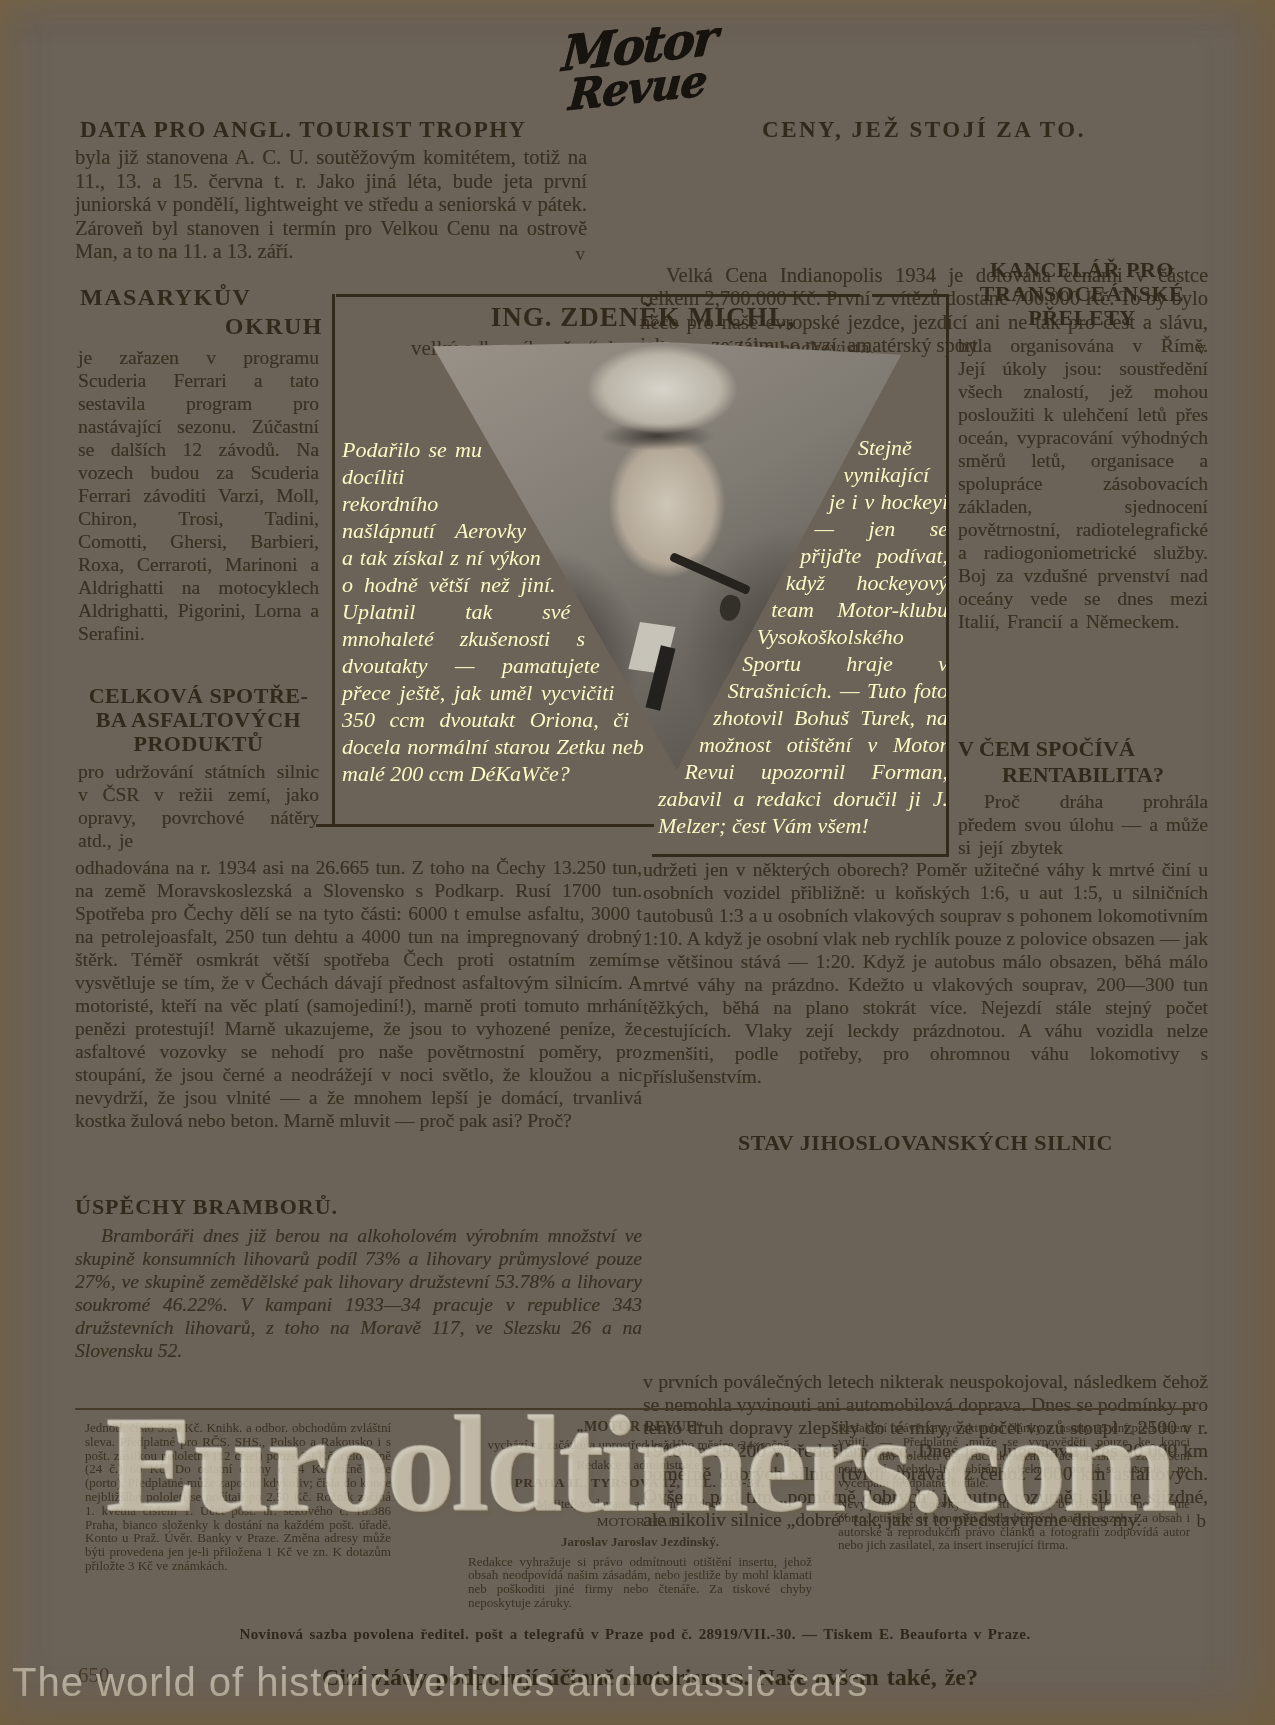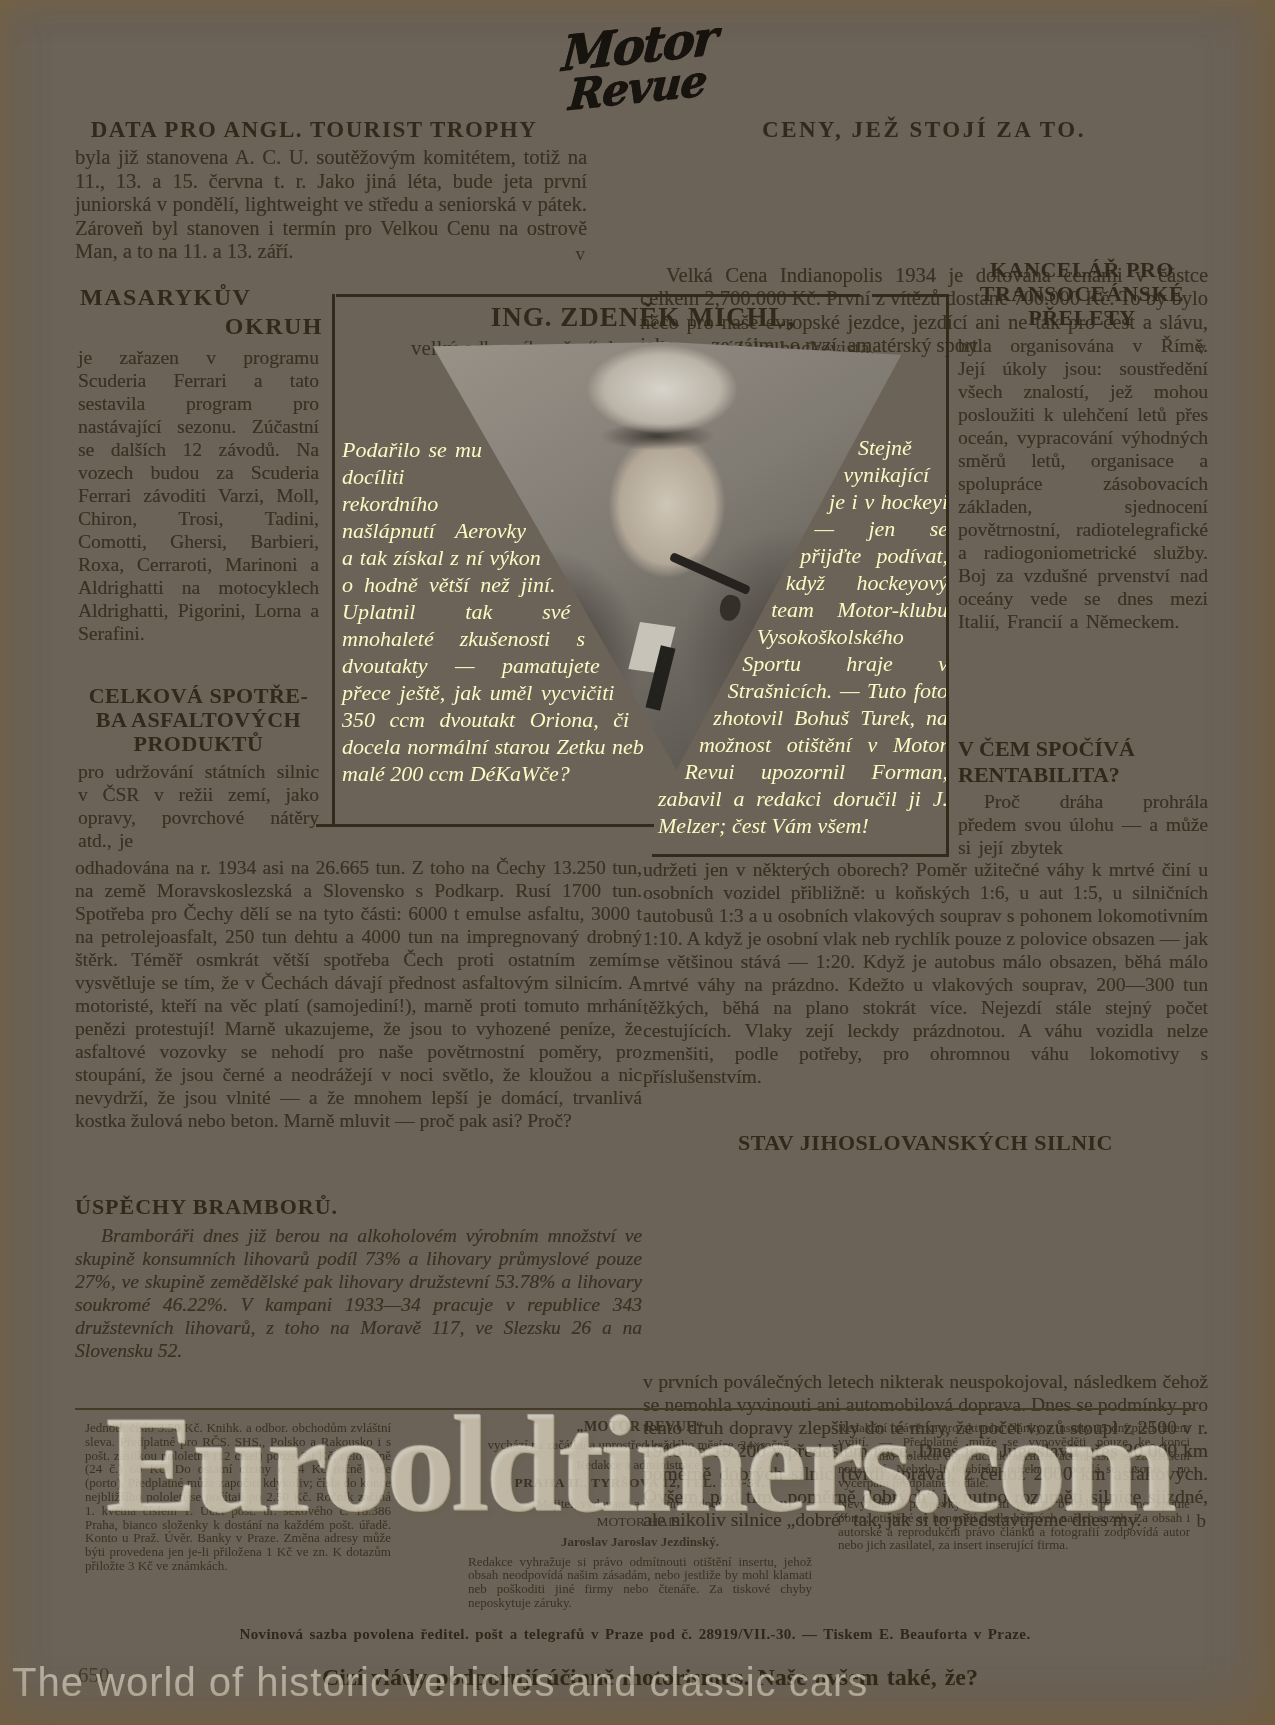--- a/index.html
+++ b/index.html
@@ -35,21 +35,21 @@
   .marker{position:absolute;right:2px;bottom:-1px;font-size:19px;font-style:normal;}
   .rel{position:relative;}
 
   
   .logo{left:534px;top:24px;width:210px;color:#17130e;z-index:2;}
   .logo-l1{font-family:"DejaVu Serif",serif;font-style:italic;font-weight:bold;font-size:48px;line-height:42px;
     letter-spacing:-2px;transform:rotate(-6deg) skewX(-10deg);text-shadow:1px 0 0 #17130e, 0 1px 0 #17130e;text-align:center;}
   .logo-l2{font-family:"DejaVu Serif",serif;font-style:italic;font-weight:bold;font-size:42px;line-height:36px;
     letter-spacing:-1px;margin:2px 0 0 34px;transform:rotate(-6deg) skewX(-10deg);text-shadow:1px 0 0 #17130e, 0 1px 0 #17130e;}
 
-  .h-tourist{left:58px;top:117px;width:512px;text-align:center;font-size:23px;letter-spacing:1.5px;}
+  .h-tourist{left:80px;top:117px;width:512px;font-size:23px;letter-spacing:1.5px;}
   .p-tourist{left:75px;top:146px;width:512px;}
   .h-ceny{left:640px;top:117px;width:568px;text-align:center;font-size:23px;letter-spacing:2.5px;}
   .p-ceny{left:640px;top:146px;width:568px;}
 
   .h-masaryk1{left:80px;top:284px;width:243px;font-size:24px;letter-spacing:1.5px;}
   .h-masaryk2{left:80px;top:313px;width:243px;text-align:right;font-size:24px;letter-spacing:1.5px;}
   .p-masaryk{left:78px;top:346px;width:241px;}
 
   .h-celkova{left:78px;top:684px;width:241px;font-size:22px;text-align:center;letter-spacing:.5px;line-height:24px;}
   .p-celkova{left:78px;top:760px;width:241px;}
@@ -89,21 +89,21 @@
 
   .cap-left{left:342px;top:436px;width:310px;height:350px;z-index:2;}
   .cap-left .spacer{float:right;width:310px;height:350px;shape-outside:polygon(140px 0px, 310px 0px, 310px 312px);}
   .cap-right{left:658px;top:434px;width:290px;height:432px;z-index:2;}
   .cap-right .spacer{float:left;width:200px;height:432px;shape-outside:polygon(0 0, 200px 0, 20px 336px, 0 336px);}
   .italic-cap{font-style:italic;font-size:22px;line-height:27px;text-align:justify;color:#fef9c3;}
 
   .kancelar-title{left:956px;top:258px;width:252px;text-align:center;font-size:22px;letter-spacing:.5px;line-height:24px;}
   .p-kancelar{left:958px;top:334px;width:250px;}
   .h-renta1{left:958px;top:736px;width:250px;font-size:22px;}
-  .h-renta2{left:958px;top:762px;width:250px;text-align:left;font-size:22px;}
+  .h-renta2{left:958px;top:762px;width:250px;text-align:center;font-size:22px;}
   .p-renta-intro{left:958px;top:790px;width:250px;}
   .p-renta-cont{left:643px;top:858px;width:565px;}
   .h-stav{left:643px;top:1130px;width:565px;text-align:center;font-size:22px;letter-spacing:.5px;}
   .p-stav{left:643px;top:1158px;width:565px;}
 
   .rule{left:75px;top:1408px;width:1120px;height:2px;background:#453a28;}
   .small{font-size:13px;line-height:13.8px;text-align:justify;color:#3b3222;}
   .f-col1{left:85px;top:1421px;width:306px;}
   .f-col2{left:468px;top:1419px;width:344px;text-align:center;}
   .f-col2 .small{text-align:justify;}

